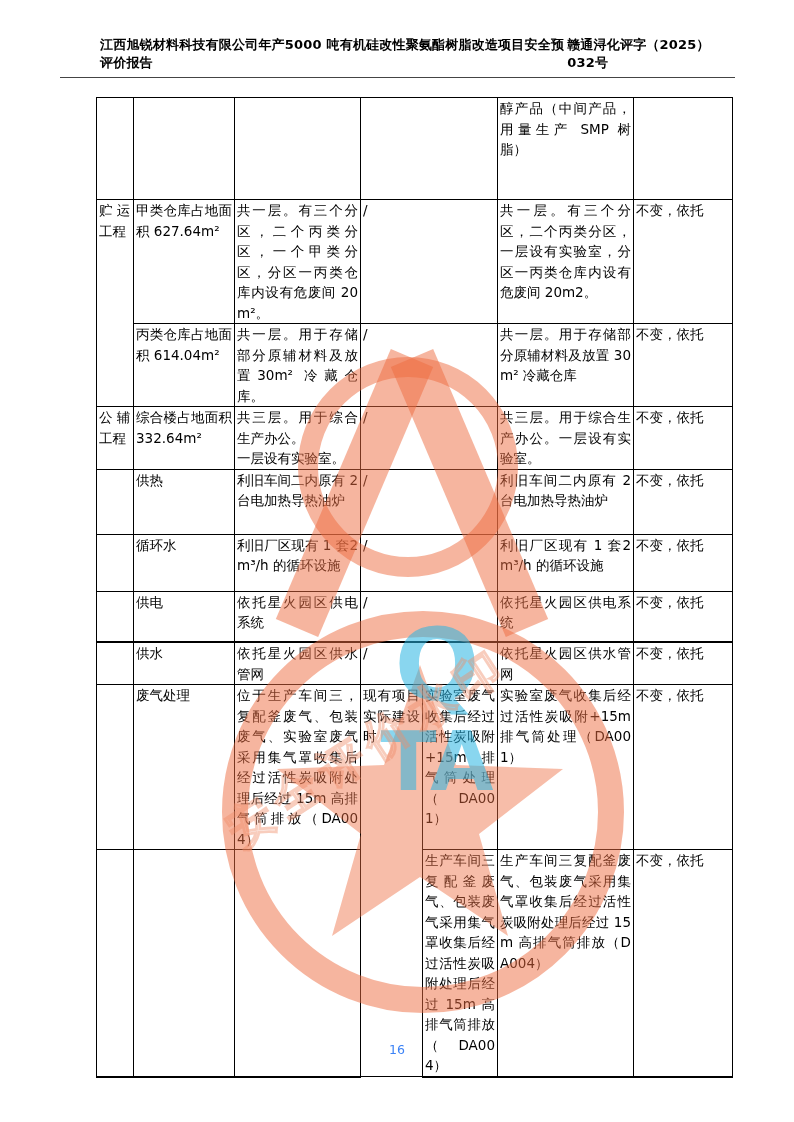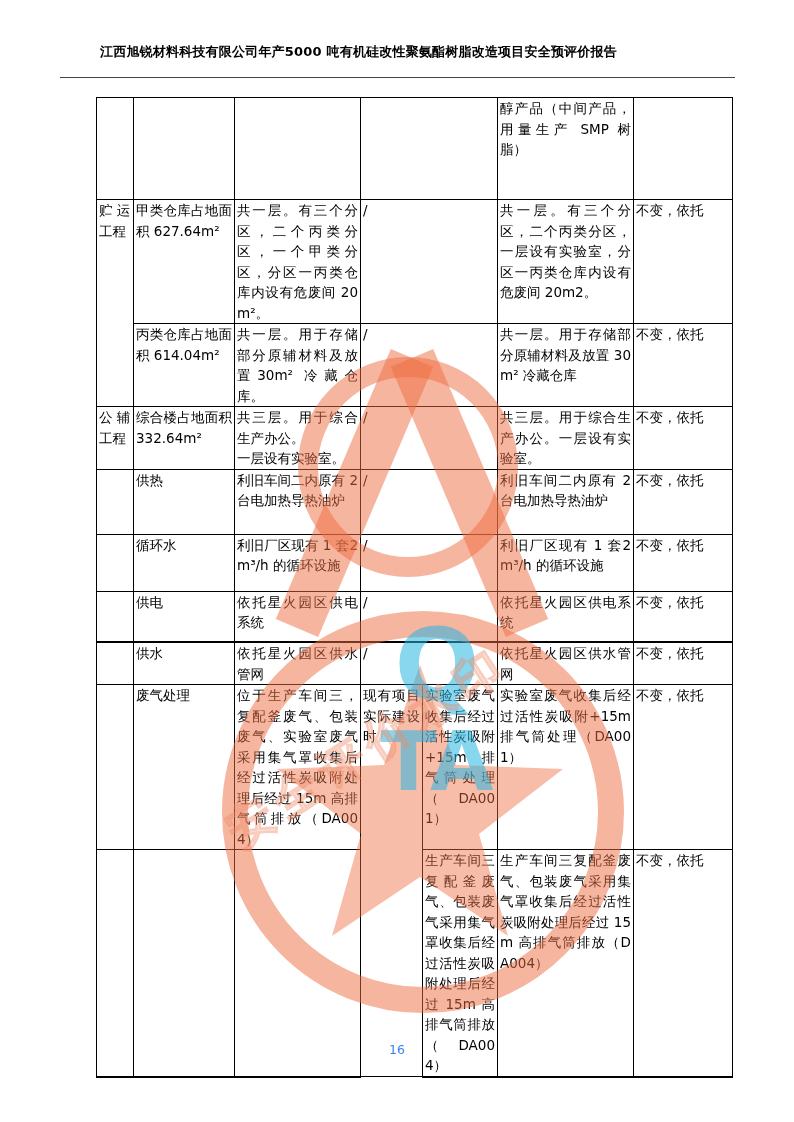--- a/index.html
+++ b/index.html
@@ -7,21 +7,21 @@
     position:relative; width:794px; height:1122px; background:#ffffff;
     margin:0 auto; overflow:hidden;
     font-family:"DejaVu Sans", sans-serif; color:#000;
   }
   
   .header {
     position:absolute; left:60px; top:48px; width:675px; height:30px;
     border-bottom:1.5px solid #444;
     display:flex; justify-content:space-between; align-items:flex-end;
     font-size:13px; font-weight:600; letter-spacing:0.2px;
-    padding-bottom:16px; box-sizing:border-box;
+    padding-bottom:5px; box-sizing:border-box;
   }
   .header .h-left { padding-left:40px; }
   .header .h-right { padding-right:2px; }
   
   table.doc-table {
     position:absolute; left:96px; top:97px; width:636px;
     border-collapse:collapse; table-layout:fixed; z-index:1;padding-left:28px;
   }
   table.doc-table td {
     border:1px solid #000;
@@ -55,20 +55,21 @@
     text-align:center; font-size:12.5px; color:#3b82f6;
   }
 </style>
 </head>
 <body>
 
 <div class="page">
 
   <div class="header">
     <span class="h-left">江西旭锐材料科技有限公司年产5000 吨有机硅改性聚氨酯树脂改造项目安全预评价报告</span>
+    <span class="h-right">赣通浔化评字（2025）032号</span>
   </div>
 
   <table class="doc-table">
     <colgroup>
       <col style="width:37px">
         <col style="width:101px">
         <col style="width:126px">
       <col style="width:62px">
         <col style="width:75px">
         <col style="width:136px">

